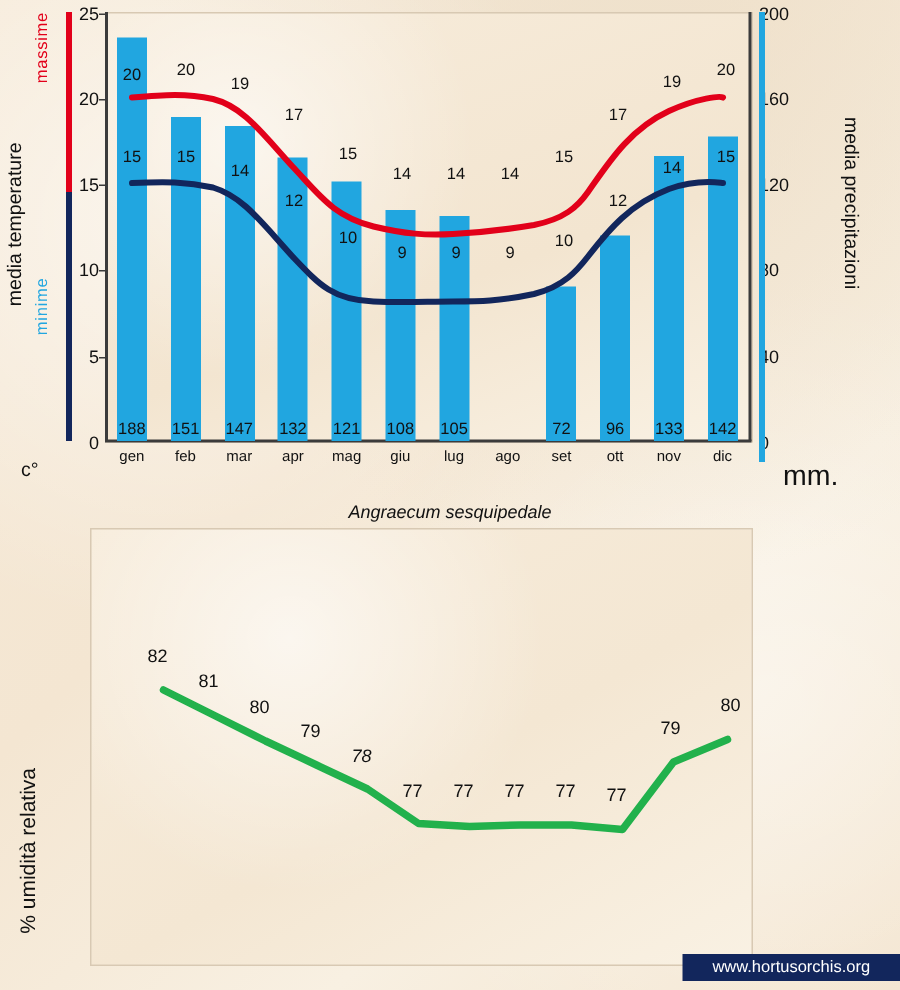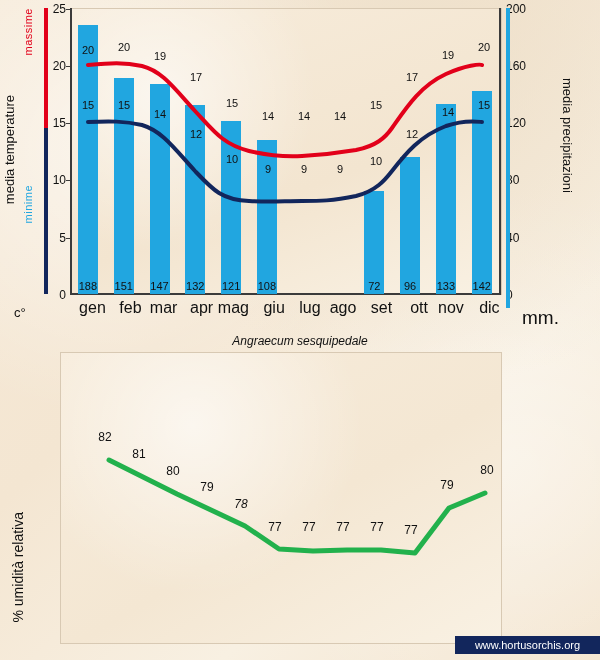--- a/index.html
+++ b/index.html
@@ -44,21 +44,21 @@
   }
   .barval{
     position:absolute;bottom:2px;left:0;width:35.8px;text-align:center;
     font-size:11px;color:#111;
   }
 
   .curves{position:absolute;left:70px;top:8px;width:430px;height:286px;}
   .lbl{position:absolute;font-size:11px;color:#111;text-align:center;width:34px;}
 
   .xlabels{position:absolute;left:70px;top:299px;width:430px;height:20px;}
-  .xlab{position:absolute;width:35.8px;text-align:right;font-size:16px;color:#111;}
+  .xlab{position:absolute;width:35.8px;text-align:center;font-size:10px;color:#111;}
 
   
   .leg-max{
     position:absolute;left:22px;top:8px;font-size:11px;color:#e2001a;
     writing-mode:vertical-rl;transform:rotate(180deg);letter-spacing:.5px;
   }
   .leg-max-bar{position:absolute;left:44px;top:8px;width:4px;height:120px;background:#e2001a;}
   .leg-min{
     position:absolute;left:22px;top:185px;font-size:11px;color:#21a6e0;
     writing-mode:vertical-rl;transform:rotate(180deg);letter-spacing:.5px;
@@ -148,20 +148,24 @@
         <div class="bar" style="height:189px;"></div>
         <div class="barval">132</div>
       </div>
       <div class="barcol" style="left:143.2px;height:286px;">
         <div class="bar" style="height:173px;"></div>
         <div class="barval">121</div>
       </div>
       <div class="barcol" style="left:179px;height:286px;">
         <div class="bar" style="height:154px;"></div>
         <div class="barval">108</div>
+      </div>
+      <div class="barcol" style="left:214.8px;height:286px;">
+        <div class="bar" style="height:150px;"></div>
+        <div class="barval">105</div>
       </div>
       <div class="barcol" style="left:286.4px;height:286px;">
         <div class="bar" style="height:103px;"></div>
         <div class="barval">72</div>
       </div>
       <div class="barcol" style="left:322.2px;height:286px;">
         <div class="bar" style="height:137px;"></div>
         <div class="barval">96</div>
       </div>
       <div class="barcol" style="left:358px;height:286px;">

